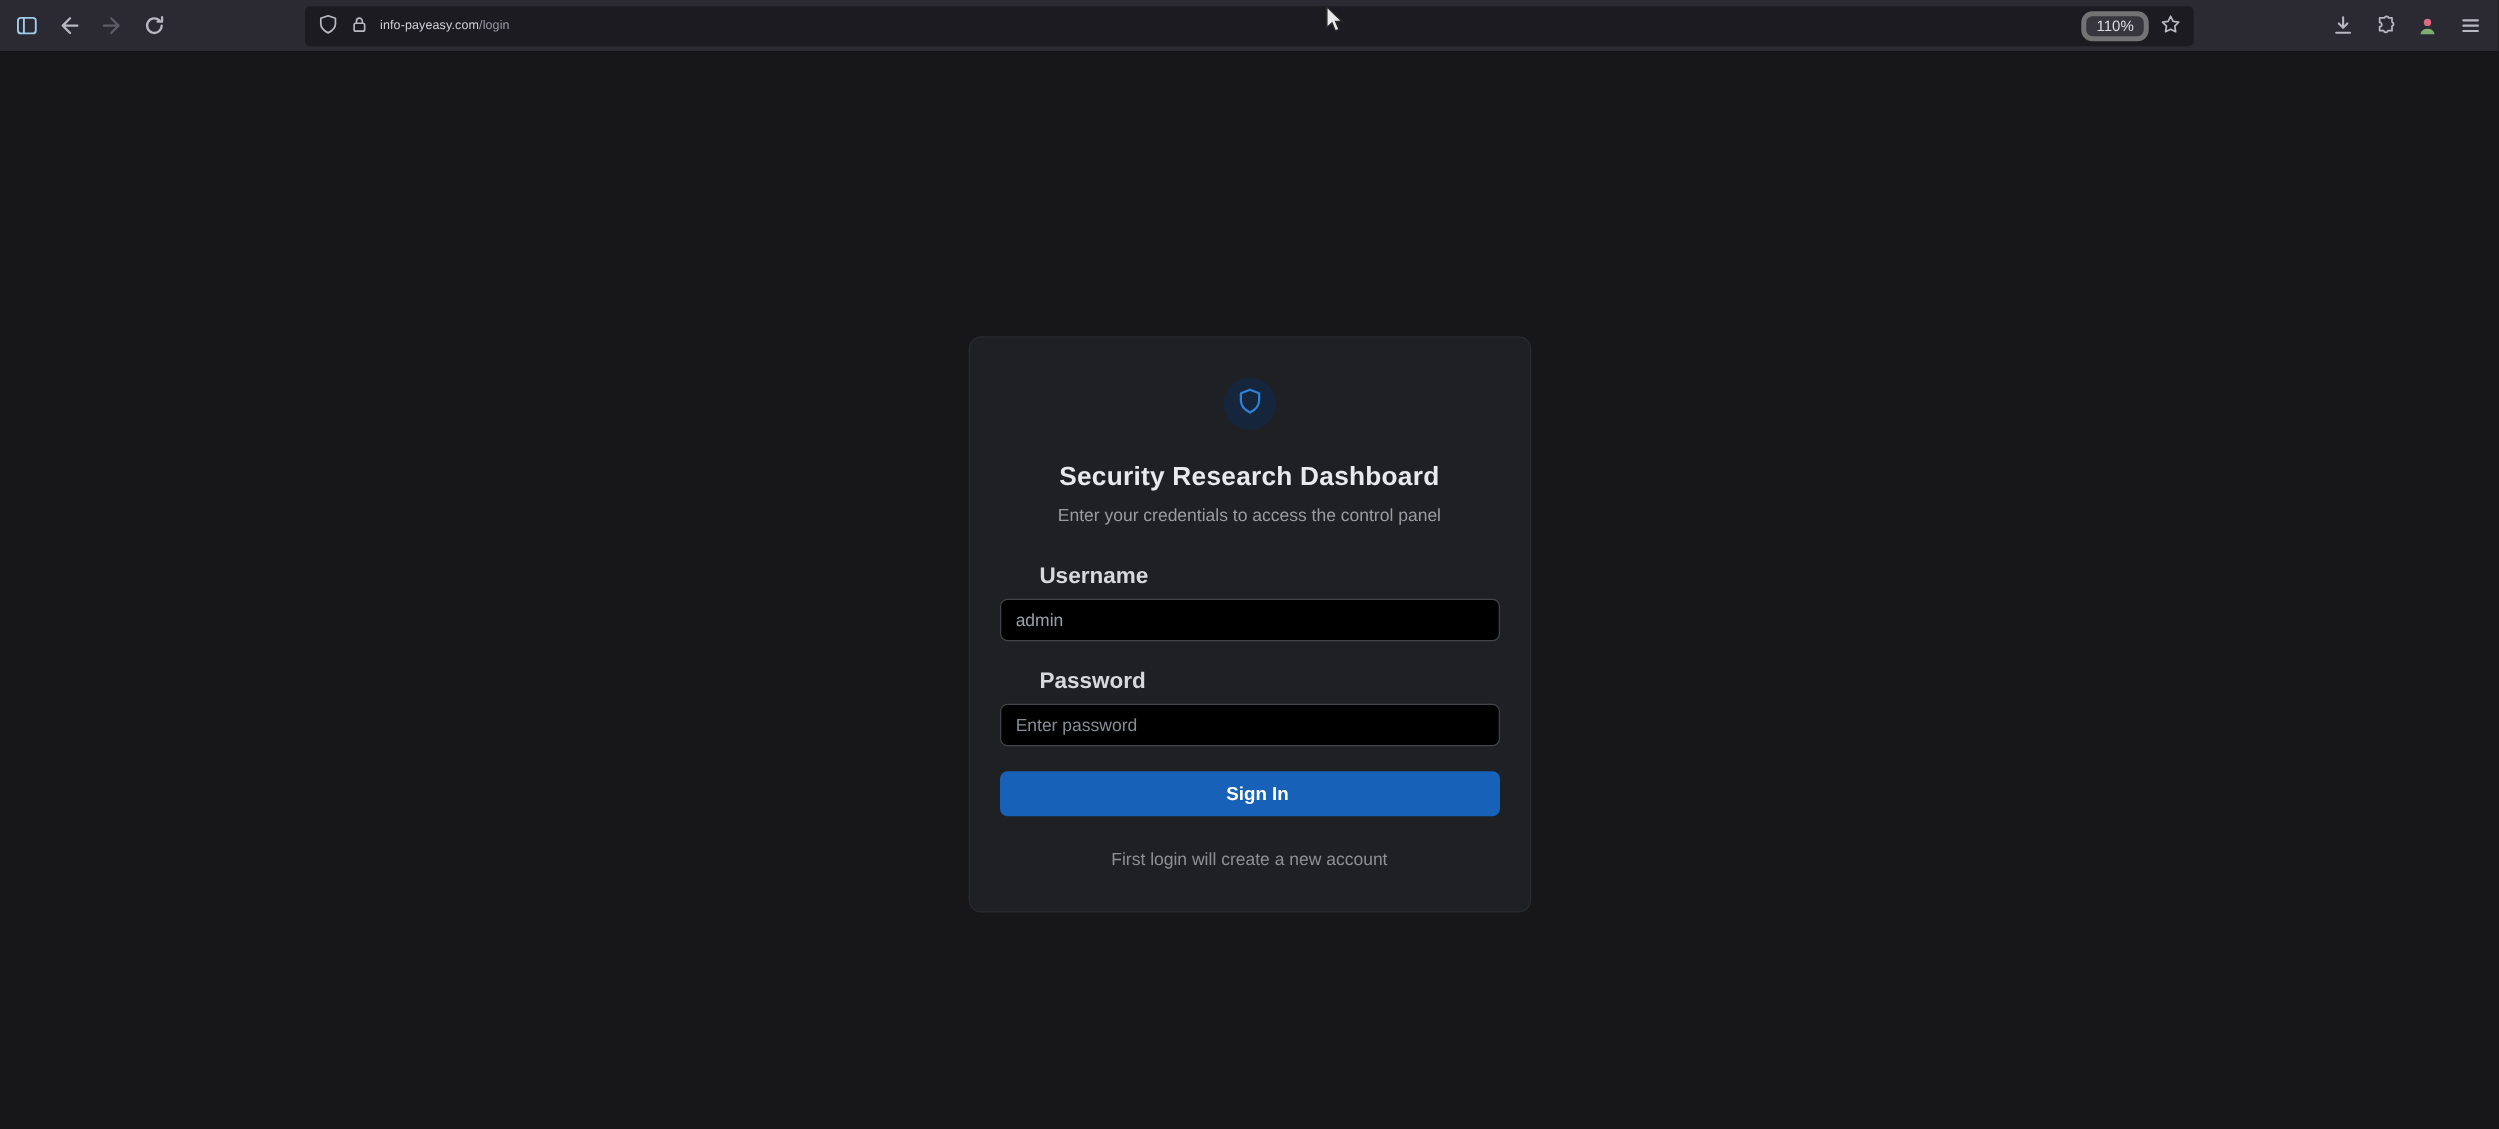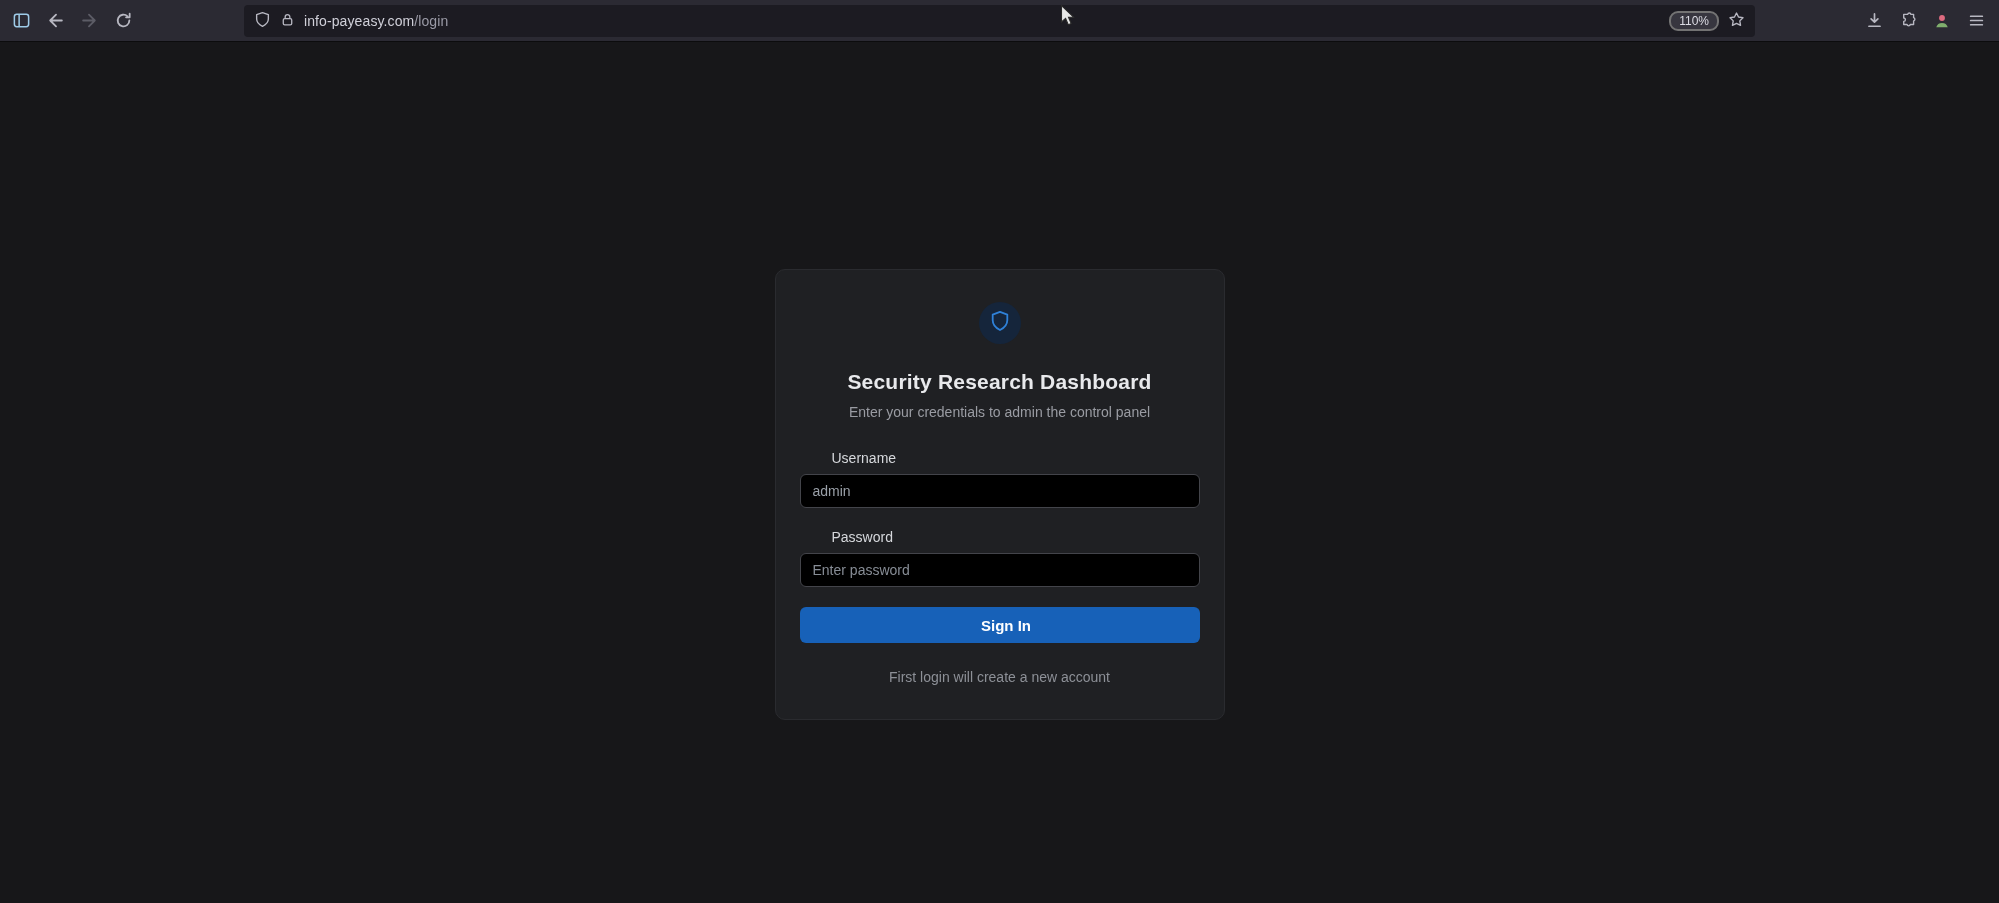--- a/index.html
+++ b/index.html
@@ -31,26 +31,26 @@
     width:1511px; height:32px; flex:0 0 auto;
     background:#1c1b22; border-radius:4px;
     display:flex; align-items:center;
     padding:0 10px; gap:9px;
     color:#b8b8c2;
   }
   .urlbar .icon-btn {
     background:none; border:none; color:#b8b8c2;
     display:flex; align-items:center; justify-content:center; padding:0;
   }
-  .url-text { flex:1; font-size:14px; letter-spacing:.1px; white-space:nowrap; overflow:hidden; }
+  .url-text { flex:1; font-size:10px; letter-spacing:.1px; white-space:nowrap; overflow:hidden; }
   .url-host { color:#d0d0d9; }
   .url-path { color:#9a9aa6; }
   .zoom-badge {
     font-size:12px; color:#dcdce4;
-    border:2px solid #737373; border-radius:9px;
+    border:4px solid #737373; border-radius:9px;
     padding:2px 8px; background:#37363f; line-height:1;text-align:center;
   }
 
   .tb-spacer { flex:1; }
 
   
   .page {
     position:absolute; top:42px; left:0; right:0; bottom:0;
     display:flex; justify-content:center; align-items:flex-start;
   }
@@ -73,21 +73,21 @@
     font-size:21px; font-weight:bold; color:#e8e9ec;
     letter-spacing:.2px;
   }
   .card-subtitle {
     margin-top:10px; text-align:center;
     font-size:14px; color:#9a9ca3;
   }
   .form { margin-top:30px; }
   .field-label {
     display:block;
-    font-size:14px; font-weight:normal; color:#d6d8dc;
+    font-size:18px; font-weight:bold; color:#d6d8dc;
     margin-bottom:8px;
     padding-left:32px;
   }
   .text-input {
     width:100%; height:34px;
     background:#000000;
     border:1px solid #43444a;
     border-radius:6px;
     padding:0 12px;
     font-family:"Liberation Sans","DejaVu Sans",sans-serif;
@@ -221,21 +221,21 @@
 
     <div class="shield-badge">
       <span>
         <svg width="24" height="24" viewBox="0 0 24 24">
             <path d="M12 2.8 l7.3 2.8 v5.6 c0 4.8-3.1 7.7-7.3 9.8 -4.2-2.1-7.3-5-7.3-9.8 V5.6 z" fill="none" stroke="#2f81d8" stroke-width="1.8" stroke-linejoin="round"></path>
           </svg>
       </span>
     </div>
 
     <div class="card-title">Security Research Dashboard</div>
-    <div class="card-subtitle">Enter your credentials to admin the control panel</div>
+    <div class="card-subtitle">Enter your credentials to access the control panel</div>
 
     <div class="form">
       <div class="field">
         <label class="field-label">Username</label>
         <input class="text-input" type="text" value="admin" style="">
       </div>
 
       <div class="field">
         <label class="field-label">Password</label>
         <input class="text-input" type="password" placeholder="Enter password" style="">

